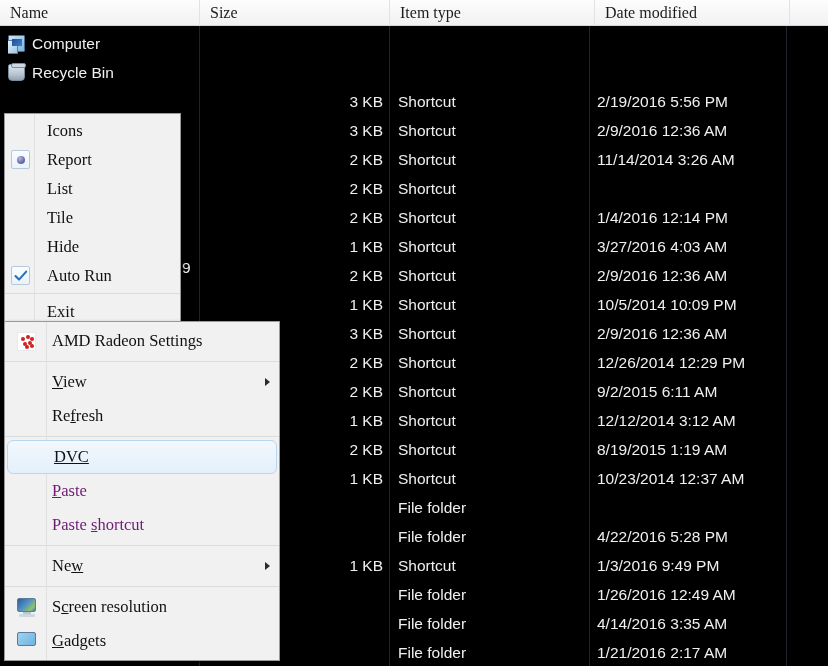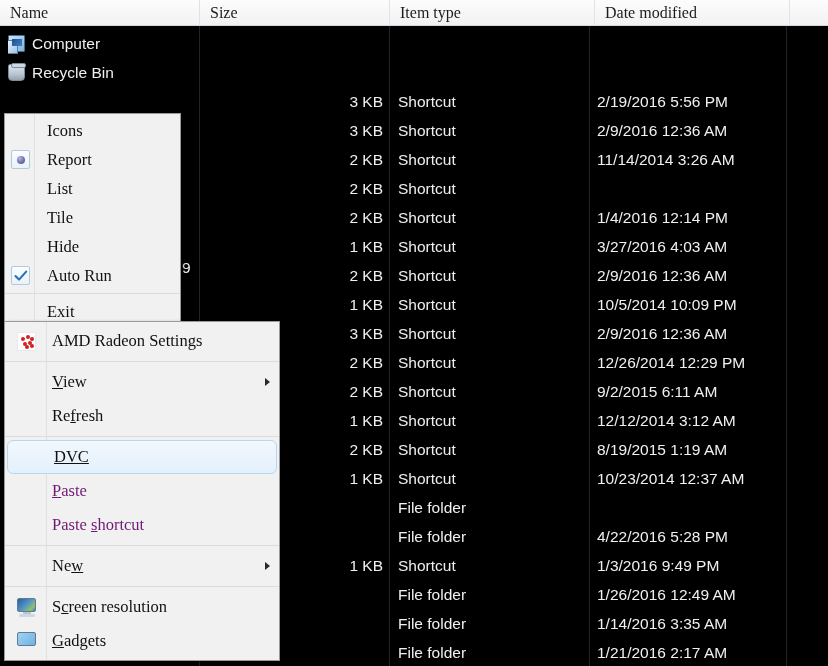--- a/index.html
+++ b/index.html
@@ -336,21 +336,21 @@
           <div class="cell c-size"></div>
           <div class="cell c-type">File folder</div>
           <div class="cell c-date">1/26/2016 12:49 AM</div>
         </div>
         <div class="row" style="top: 583px;">
           <div class="cell c-name">
             <span class="lbl"></span>
           </div>
           <div class="cell c-size"></div>
           <div class="cell c-type">File folder</div>
-          <div class="cell c-date">1/14/2016 3:35 AM</div>
+          <div class="cell c-date">4/14/2016 3:35 AM</div>
         </div>
         <div class="row" style="top: 612px;">
           <div class="cell c-name">
             <span class="lbl"></span>
           </div>
           <div class="cell c-size"></div>
           <div class="cell c-type">File folder</div>
           <div class="cell c-date">1/21/2016 2:17 AM</div>
         </div>
       </div>

